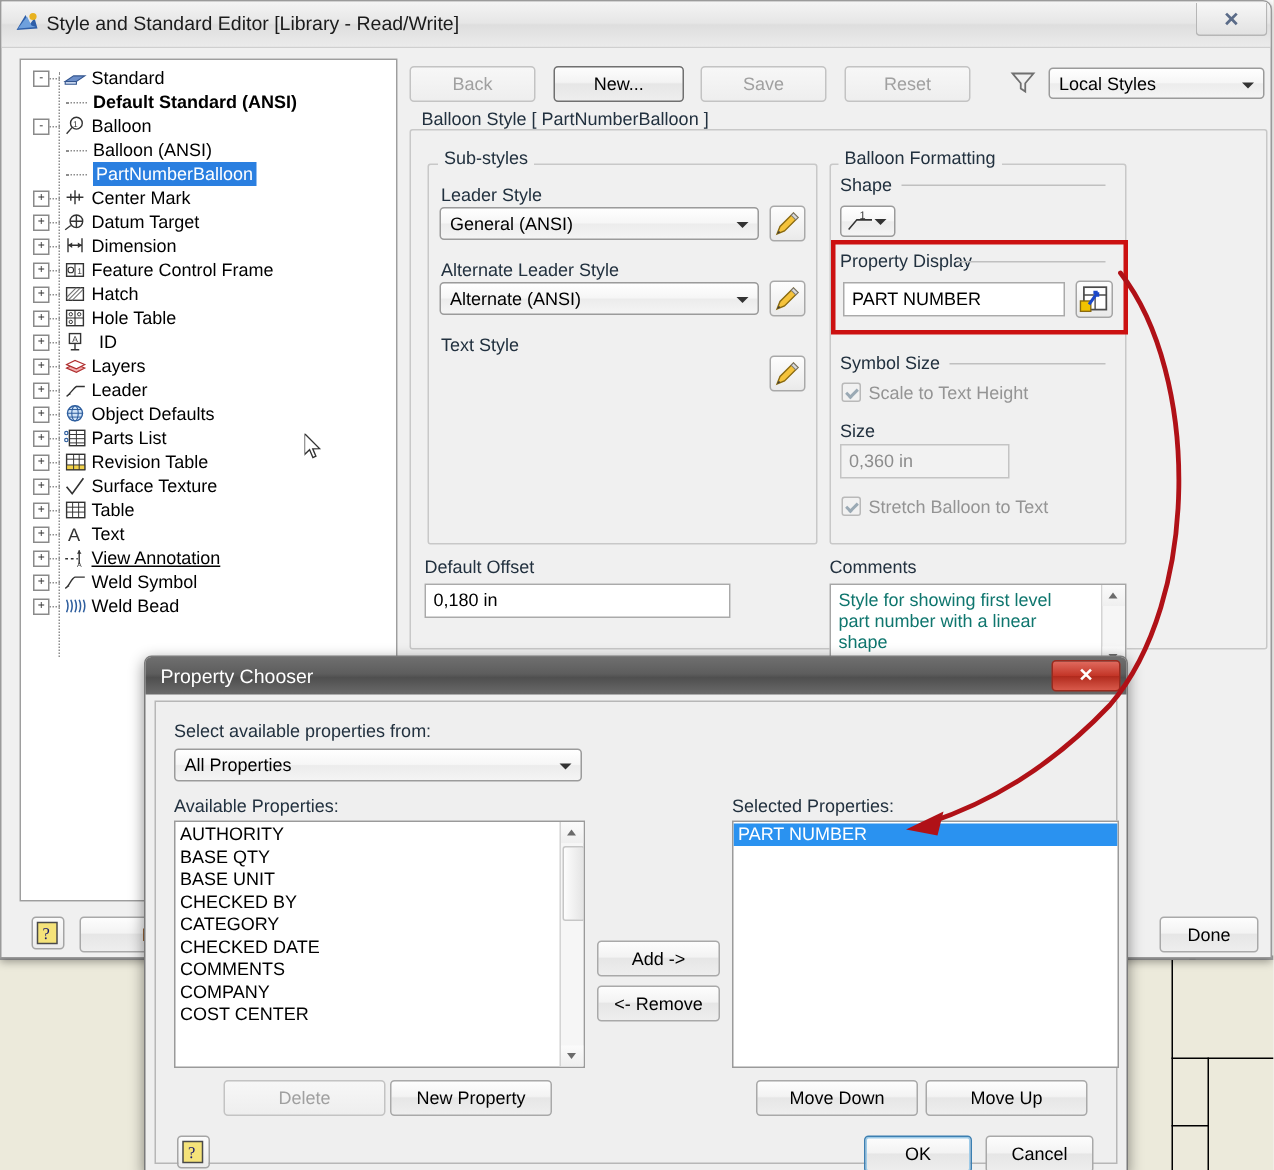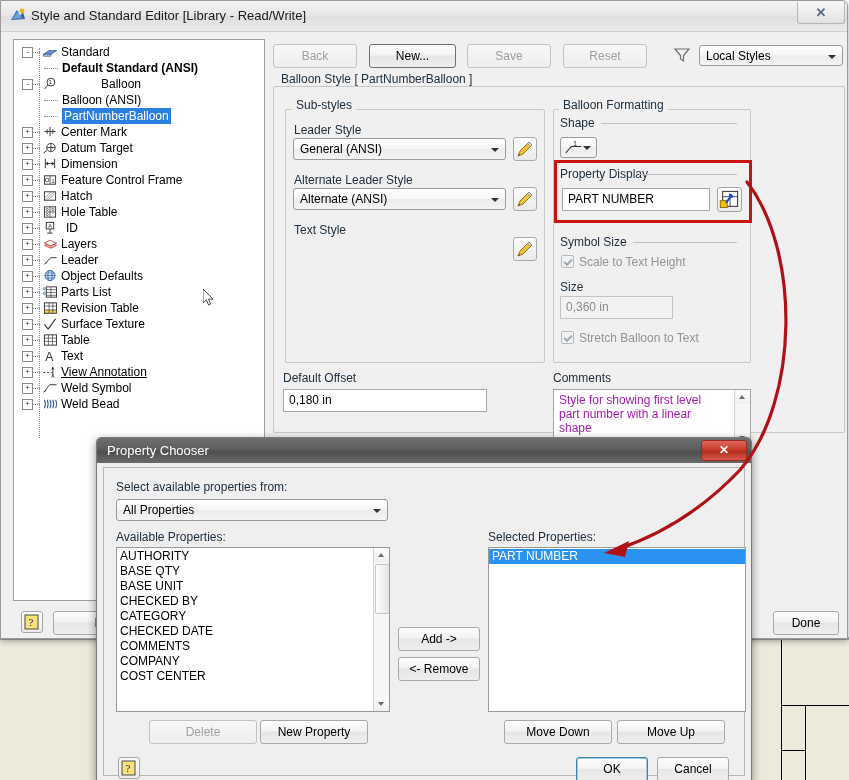--- a/index.html
+++ b/index.html
@@ -166,21 +166,21 @@
           <div class="tlabel tbold" style="left: 48px;">Default Standard (ANSI)</div>
         </div>
         <div class="trow">
           <div class="tplus" style="left: 8px;">-</div>
           <div class="dash" style="left: 19px; top: 8px; width: 7px;"></div>
           <svg viewBox="0 0 16 15" class="ticon" style="left: 28px;">
             <circle cx="9" cy="5.5" r="4.2" fill="#fff" stroke="#333" stroke-width="1"></circle>
             <text x="6.6" y="8" font-size="6" fill="#333" font-family="Liberation Sans">1</text>
             <path d="M6 8.5 L2 13" stroke="#333" stroke-width="1"></path>
           </svg>
-          <div class="tlabel" style="left: 47px; margin-left: 40px;">Balloon</div>
+          <div class="tlabel" style="left: 47px;">Balloon</div>
         </div>
         <div class="trow">
           <div class="dash" style="left: 30px; top: 8px; width: 14px;"></div>
           <div class="tlabel" style="left: 48px;">Balloon (ANSI)</div>
         </div>
         <div class="trow">
           <div class="dash" style="left: 30px; top: 8px; width: 14px;"></div>
           <div class="tlabel tsel" style="left: 48px;">PartNumberBalloon</div>
         </div>
         <div class="trow">
@@ -474,21 +474,21 @@
   <div class="cap" style="left:559px;top:279px;">Size</div>
   <div class="field disabled" style="left:559px;top:295px;width:113px;height:23px;">0,360 in</div>
   <div class="chk" style="left:560px;top:330px;"></div>
   <div class="cap dis" style="left:578px;top:330px;">Stretch Balloon to Text</div>
 
   <div class="cap" style="left:282px;top:370px;">Default Offset</div>
   <div class="field" style="left:282px;top:388px;width:204px;height:23px;">0,180 in</div>
 
   <div class="cap" style="left:552px;top:370px;">Comments</div>
   <div style="position:absolute;left:552px;top:388px;width:196px;height:55px;background:#fff;border:1px solid #a6a6a6;overflow:hidden;">
-    <div style="position:absolute;left:5px;top:3px;width:160px;font-size:12px;line-height:14px;color:#a21caf;">Style for showing first level part number with a linear shape</div>
+    <div style="position:absolute;left:5px;top:3px;width:160px;font-size:12px;line-height:14px;color:#0f766e;">Style for showing first level part number with a linear shape</div>
     <div class="vsb" style="right:0;top:0;bottom:0;">
       <div class="up">
         <i class="sbar-ar" style="top:5px;border-bottom:4px solid #6b6b6b;"></i>
       </div>
       <div class="dn">
         <i class="sbar-ar" style="top:5px;border-top:4px solid #6b6b6b;"></i>
       </div>
     </div>
   </div>
 

